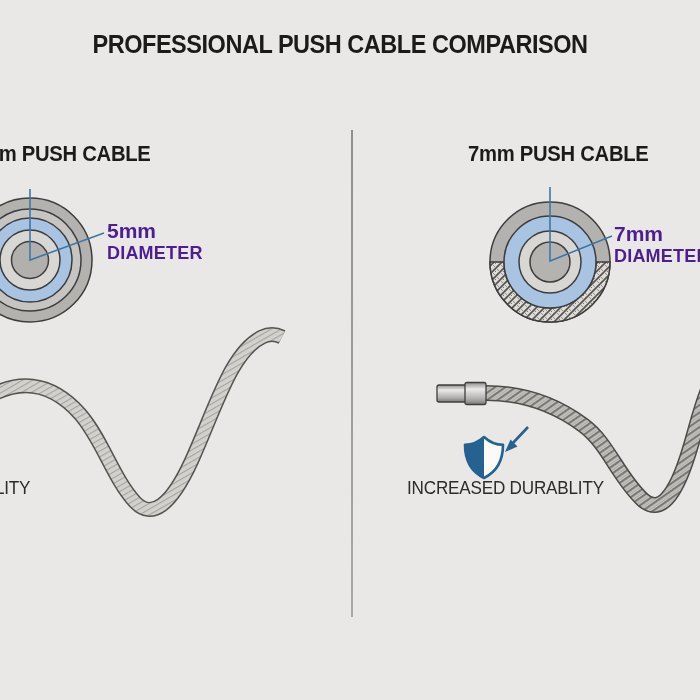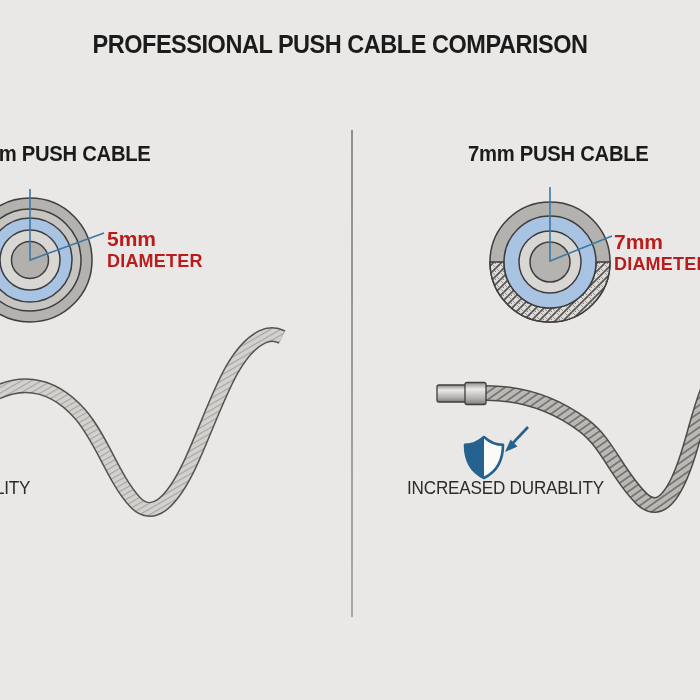--- a/index.html
+++ b/index.html
@@ -5,21 +5,21 @@
   html,body{margin:0;padding:0;overflow:hidden;}
   body{width:700px;height:700px;position:relative;background:#e9e8e6;
        font-family:"Liberation Sans", sans-serif;}
   .abs{position:absolute;white-space:nowrap;}
   .title{top:30px;left:0;width:680px;text-align:center;font-size:25px;font-weight:bold;
          letter-spacing:-0.5px;color:#1b1b1b;transform:scaleX(0.94);}
   .hdr{font-size:22px;font-weight:bold;color:#1b1b1b;letter-spacing:-0.3px;
        transform:scaleX(0.92);transform-origin:left center;}
   .hdr-left{left:-30px;top:141px;}
   .hdr-right{left:468px;top:141px;}
-  .dia{color:#b91c1c;line-height:1.15;margin-top:8px;}
+  .dia{color:#4c1d95;line-height:1.15;}
   .dia .val{font-size:21px;font-weight:bold;display:block;}
   .dia .lab{font-size:18px;font-weight:600;display:block;letter-spacing:0.2px;}
   .dia-left{left:107px;top:219px;}
   .dia-right{left:614px;top:222px;}
   .feature{font-size:18px;font-weight:500;color:#2b2b2b;letter-spacing:-0.2px;
            transform:scaleX(0.95);transform-origin:left center;}
   .feat-left{left:-170px;top:478px;}
   .feat-right{left:407px;top:478px;}
   .divider{left:351px;top:130px;width:2px;height:487px;
            background:linear-gradient(#8f8f8d,#a8a8a6);}

